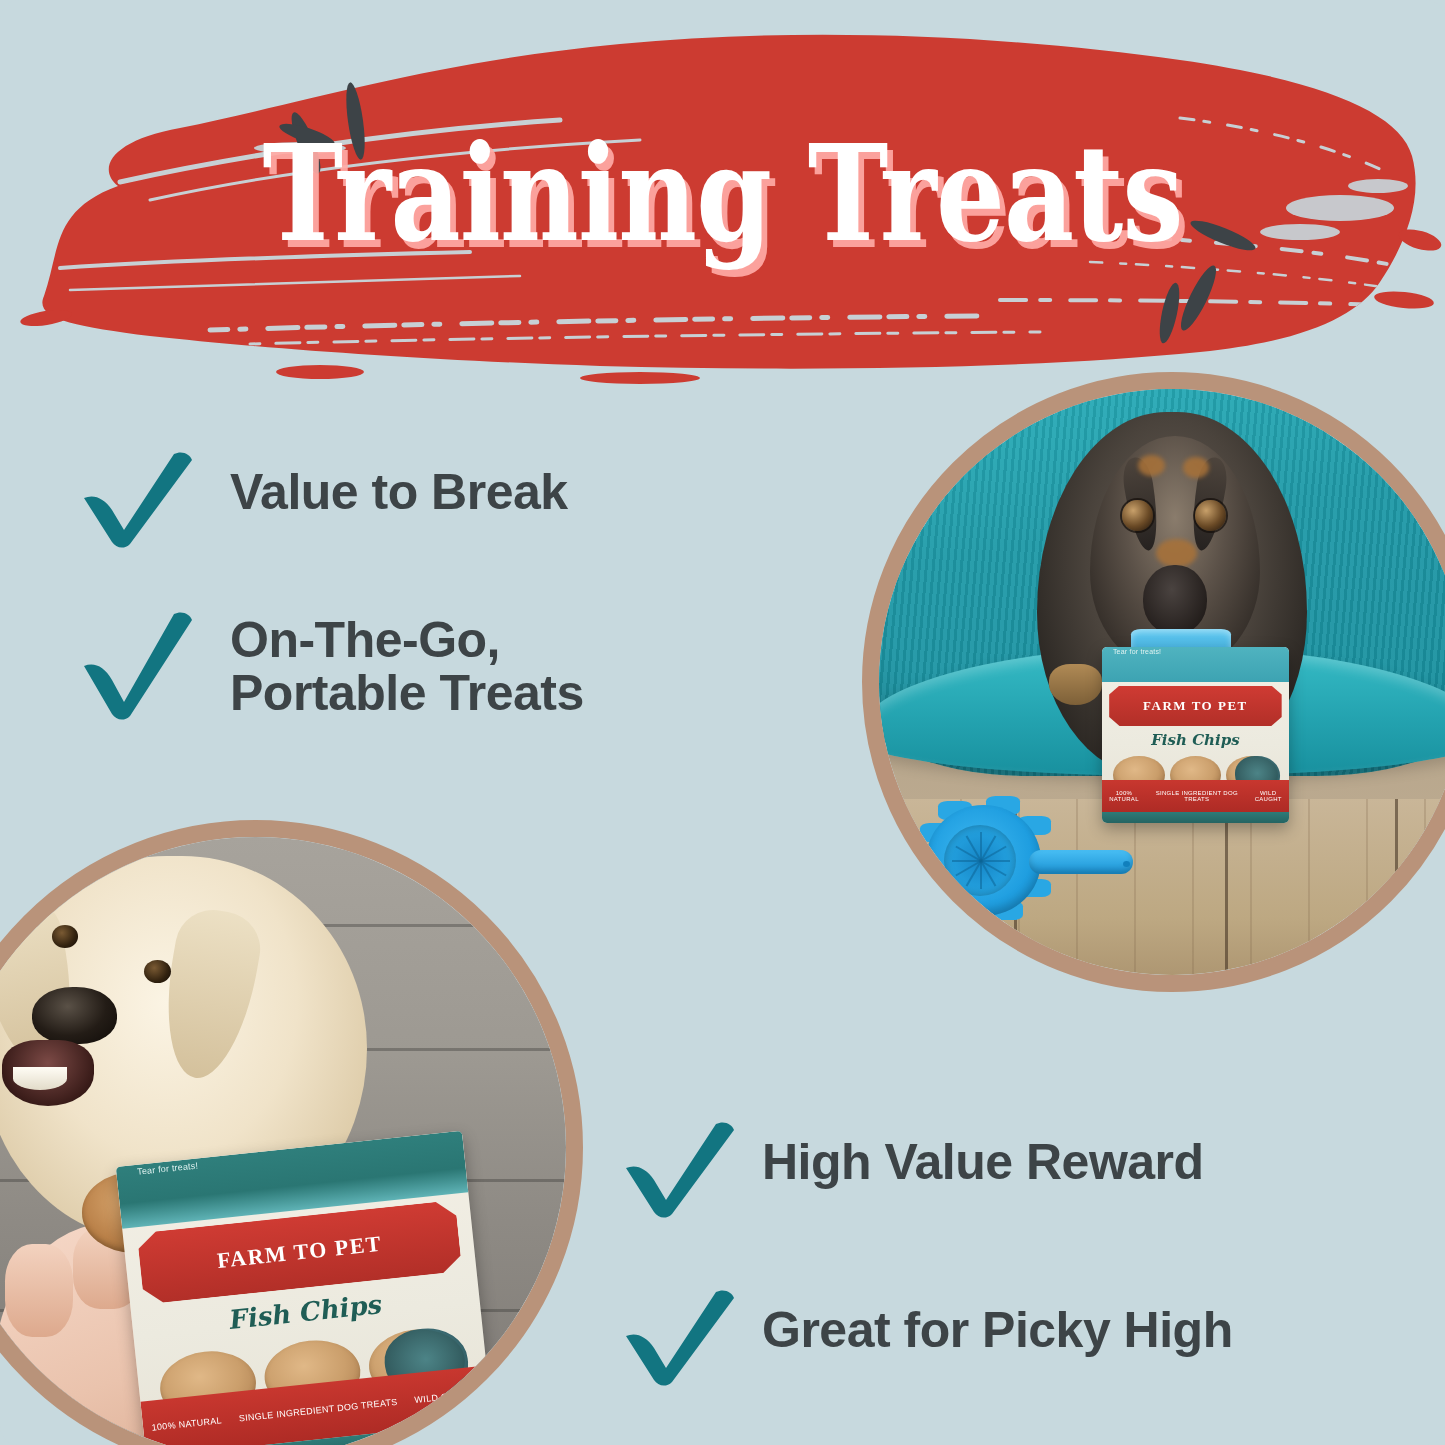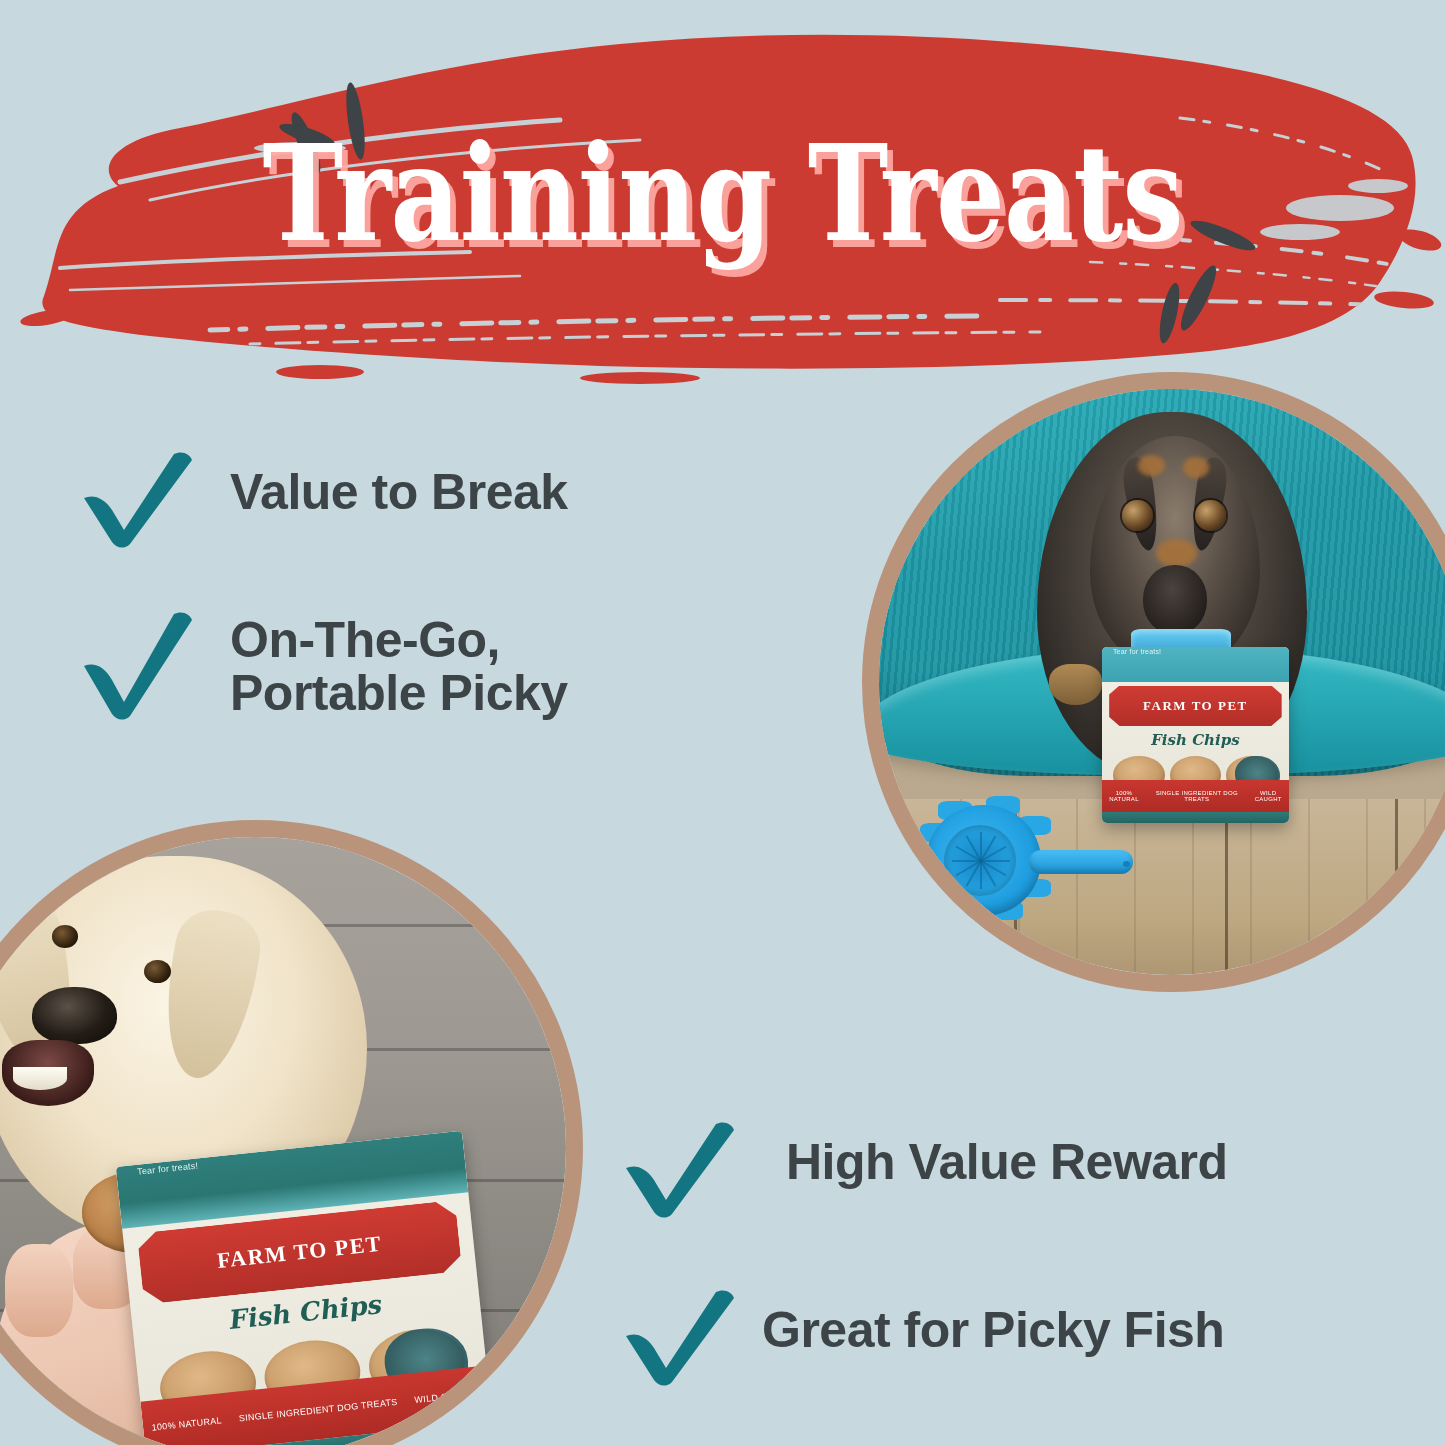--- a/index.html
+++ b/index.html
@@ -204,21 +204,21 @@
   
   .bullet { position:absolute; display:flex; align-items:flex-start; }
   .check-svg { flex:0 0 auto; }
   .bullet-text {
     color:#3d4447; font-weight:700; font-size:50px; line-height:1.06;
     letter-spacing:-0.5px; white-space:pre-line;
     font-family:"Liberation Sans", sans-serif;
   }
   .b1 { left:78px; top:452px; }
   .b2 { left:78px; top:610px; }
-  .b3 { left:620px; top:1122px;gap:24px; }
+  .b3 { left:620px; top:1122px; }
   .b4 { left:620px; top:1290px; }
 </style>
 </head>
 <body>
 
 <div class="stage">
 
   <div class="banner-wrap">
     <svg class="brush-svg" viewBox="0 0 1445 390" preserveAspectRatio="none">
       <defs>
@@ -407,30 +407,30 @@
       <path d="M6,46 C16,42 26,46 34,58 L46,78 L96,2 C104,-2 112,2 114,8 L52,92 C46,98 38,96 34,90 Z" fill="#127581"></path>
     </svg>
     <div class="bullet-text" style="margin-left:34px;margin-top:14px;">Value to Break</div>
   </div>
 
   <div class="bullet b2">
     <svg class="check-svg" width="118" height="110" viewBox="0 0 118 110">
       <path d="M6,56 C16,52 26,56 34,70 L46,92 L96,4 C104,0 112,4 114,10 L52,106 C46,112 38,110 34,104 Z" fill="#127581"></path>
     </svg>
     <div class="bullet-text" style="margin-left:34px;margin-top:4px;">On-The-Go,
-Portable Picky</div>
+Portable Treats</div>
   </div>
 
   <div class="bullet b3">
     <svg class="check-svg" width="118" height="96" viewBox="0 0 118 96">
       <path d="M6,46 C16,42 26,46 34,58 L46,78 L96,2 C104,-2 112,2 114,8 L52,92 C46,98 38,96 34,90 Z" fill="#127581"></path>
     </svg>
     <div class="bullet-text" style="margin-left:24px;margin-top:14px;">High Value Reward</div>
   </div>
 
   <div class="bullet b4">
     <svg class="check-svg" width="118" height="96" viewBox="0 0 118 96">
       <path d="M6,46 C16,42 26,46 34,58 L46,78 L96,2 C104,-2 112,2 114,8 L52,92 C46,98 38,96 34,90 Z" fill="#127581"></path>
     </svg>
-    <div class="bullet-text" style="margin-left:24px;margin-top:14px;">Great for Picky Fish</div>
+    <div class="bullet-text" style="margin-left:24px;margin-top:14px;">Great for Picky High</div>
   </div>
 
 </div>
 
 </body></html>

